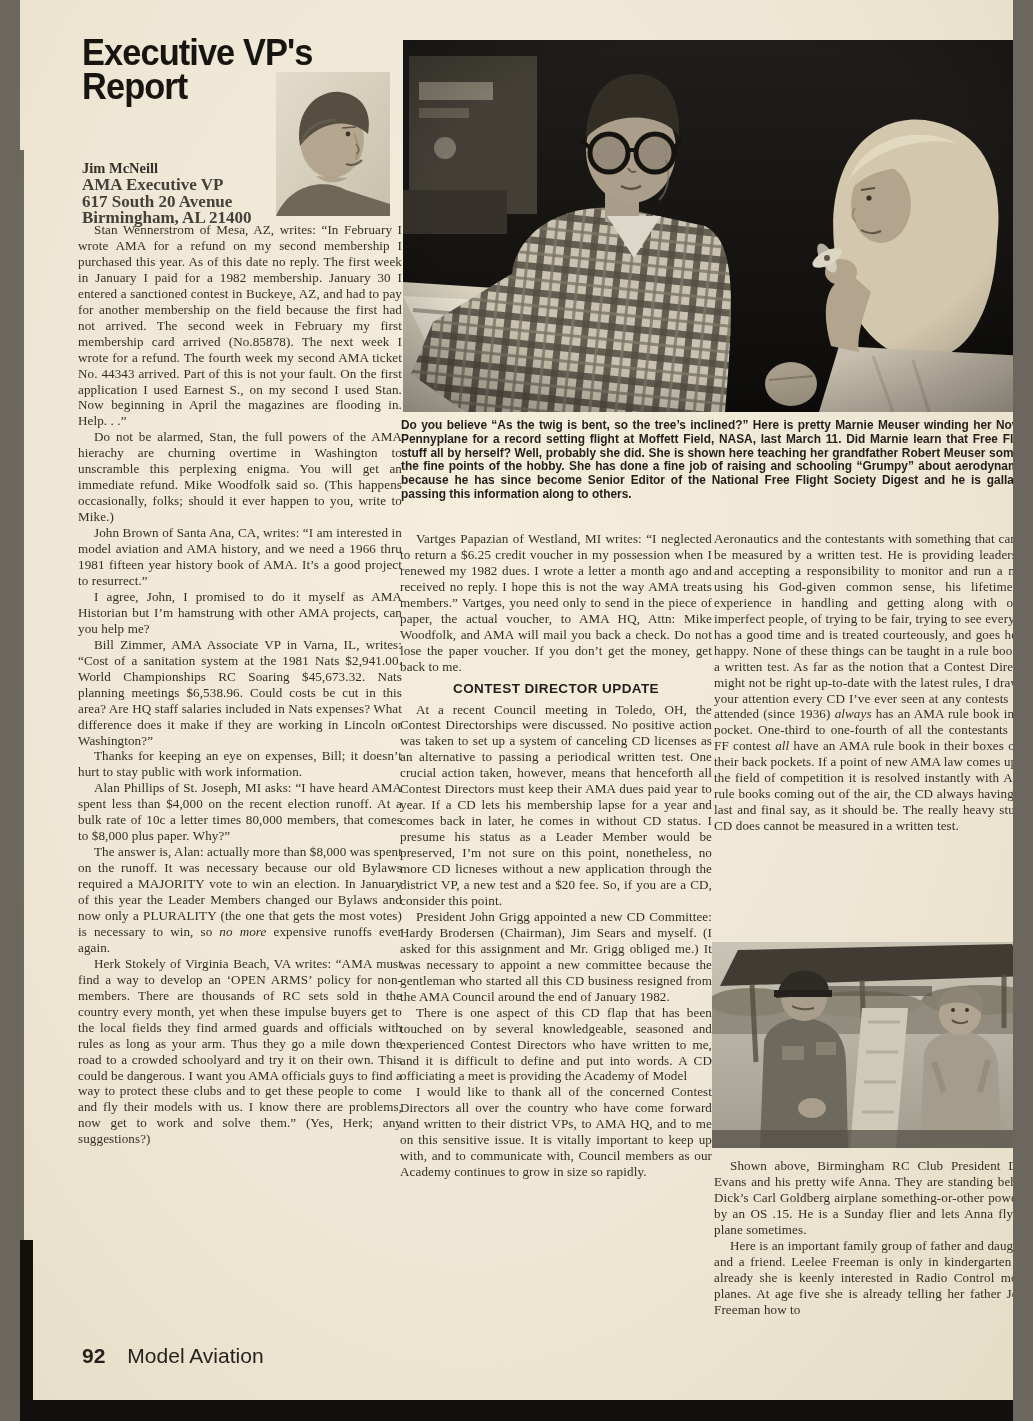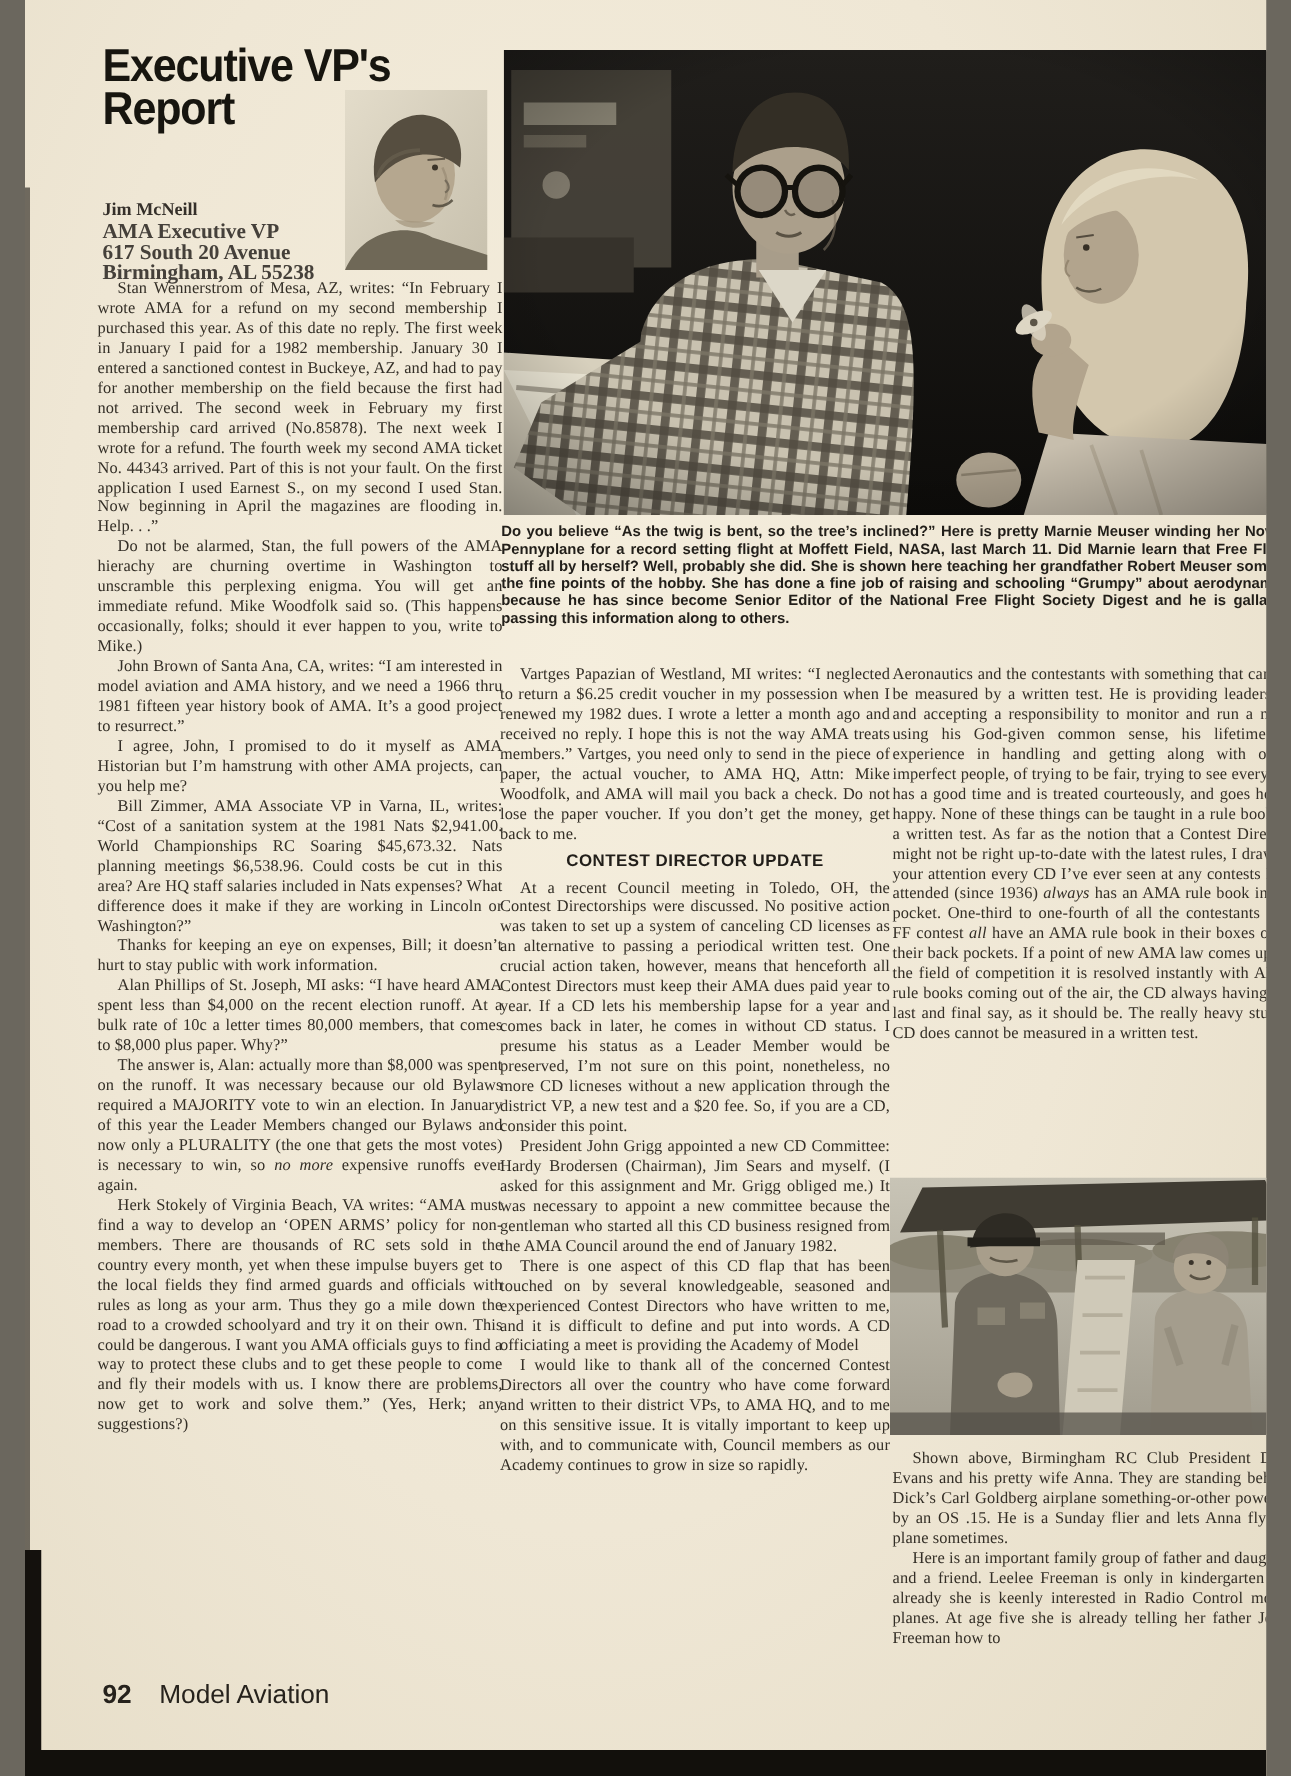--- a/index.html
+++ b/index.html
@@ -50,21 +50,21 @@
 
   <div class="masthead">
     <div>Executive VP's</div>
     <div>Report</div>
   </div>
 
   <div class="author">
     <div class="author-name">Jim McNeill</div>
     <div class="author-line">AMA Executive VP</div>
     <div class="author-line">617 South 20 Avenue</div>
-    <div class="author-line">Birmingham, AL 55238</div>
+    <div class="author-line">Birmingham, AL 21400</div>
   </div>
 
   <div class="portrait">
     <svg viewBox="0 0 114 144" preserveAspectRatio="none">
       <defs>
         <linearGradient id="pbg" x1="0" y1="0" x2="1" y2="1">
           <stop offset="0" stop-color="#e3dcca"></stop>
             <stop offset="1" stop-color="#c7c0ad"></stop>
         </linearGradient>
       </defs>

